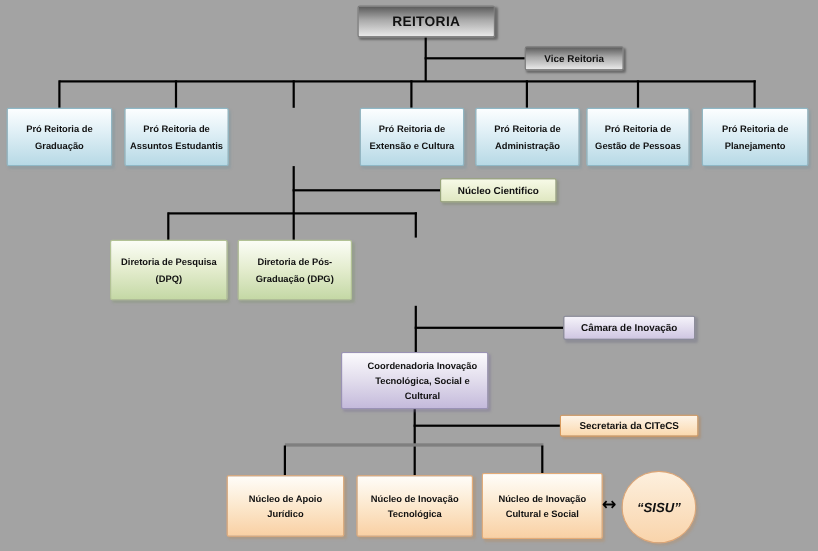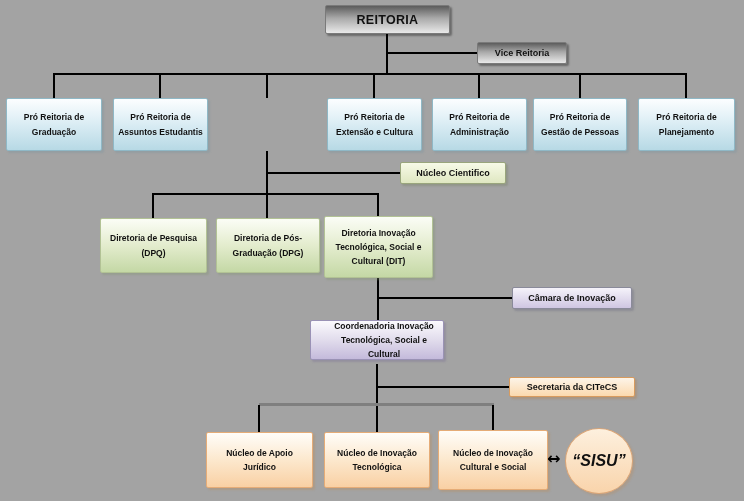--- a/index.html
+++ b/index.html
@@ -59,21 +59,21 @@
     background:linear-gradient(180deg,#fdf4e8 0%,#fbd9ae 100%);
     border:1px solid #d89b5e;
     box-shadow:2px 2px 2px rgba(180,130,80,0.4);
     font-size:9px;
   }
   .circle{
     position:absolute;border-radius:50%;
     background:linear-gradient(180deg,#fdf0de 0%,#f9d4ab 100%);
     border:1px solid #dca677;
     display:flex;align-items:center;justify-content:center;
-    font-weight:bold;font-style:italic;font-size:16px;color:#111;
+    font-weight:bold;font-style:italic;font-size:12px;color:#111;
     box-shadow:2px 2px 2px rgba(190,140,90,0.3);
   }
   .root{font-size:12.5px;letter-spacing:0.3px;}
   .small{font-size:9px;}
   .line{position:absolute;background:#000;}
   .line.gray-line{background:#7f7f7f;}
   .arrow{
     position:absolute;color:#000;font-weight:900;font-size:16px;
     font-family:"DejaVu Sans",sans-serif;line-height:1;
   }
@@ -148,29 +148,26 @@
   <div class="node greenflat" style="left:400px;top:162px;width:106px;height:22px;">
     <span>Núcleo Cientifico</span>
   </div>
 
   <div class="node green" style="left:100px;top:218px;width:107px;height:55px;">
     <span>Diretoria de Pesquisa (DPQ)</span>
   </div>
   <div class="node green" style="left:216px;top:218px;width:104px;height:55px;">
     <span>Diretoria de Pós-Graduação (DPG)</span>
   </div>
-  <div class="node green" style="left:324px;top:216px;width:109px;height:62px;">
-    <span>Diretoria Inovação Tecnológica, Social e Cultural (DIT)</span>
-  </div>
 
   <div class="node lavenderflat" style="left:512px;top:287px;width:120px;height:22px;">
     <span>Câmara de Inovação</span>
   </div>
 
-  <div class="node lavender" style="left:310px;top:320px;width:134px;height:40px;padding-left:17px;">
+  <div class="node lavender" style="left:310px;top:320px;width:134px;height:52px;padding-left:17px;">
     <span>Coordenadoria Inovação Tecnológica, Social e Cultural</span>
   </div>
 
   <div class="node peachflat" style="left:509px;top:377px;width:126px;height:20px;">
     <span>Secretaria da CITeCS</span>
   </div>
 
   <div class="node peach" style="left:206px;top:432px;width:107px;height:56px;justify-content:center;">
     <span>Núcleo de Apoio Jurídico</span>
   </div>

